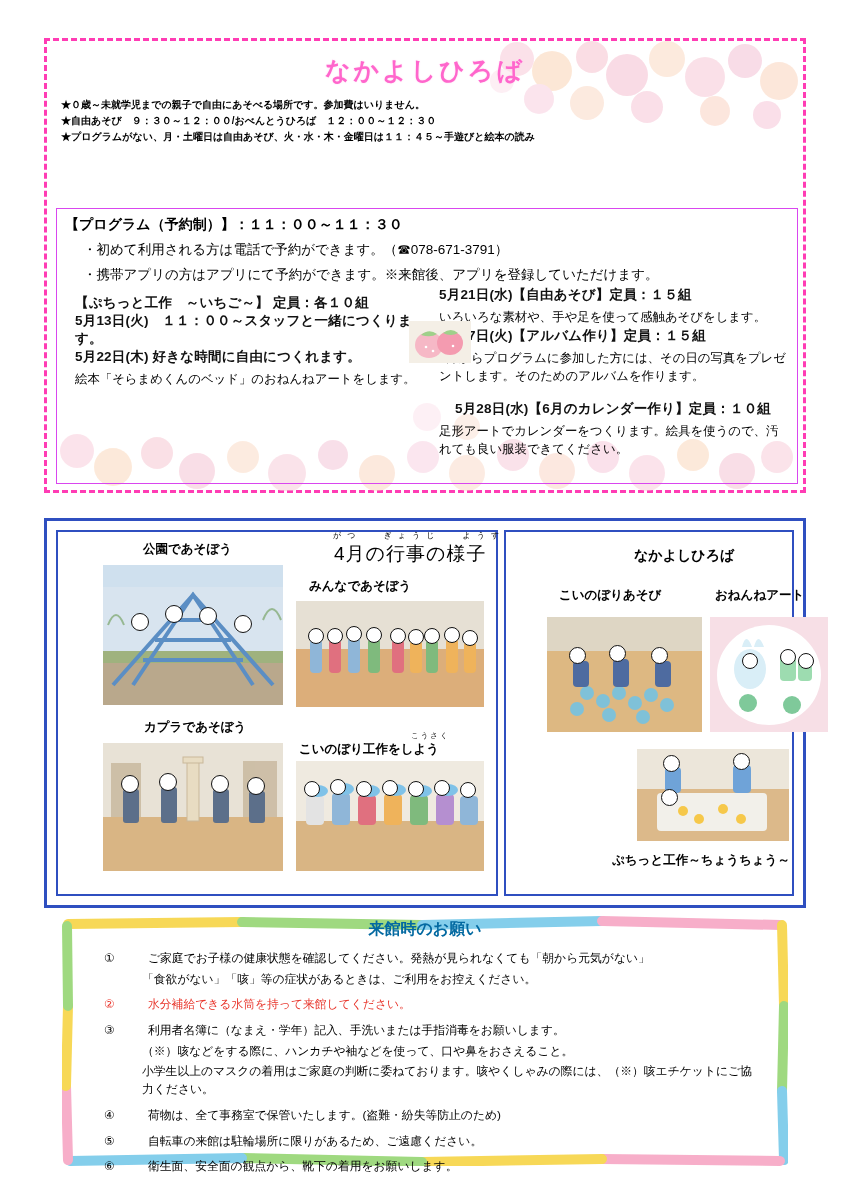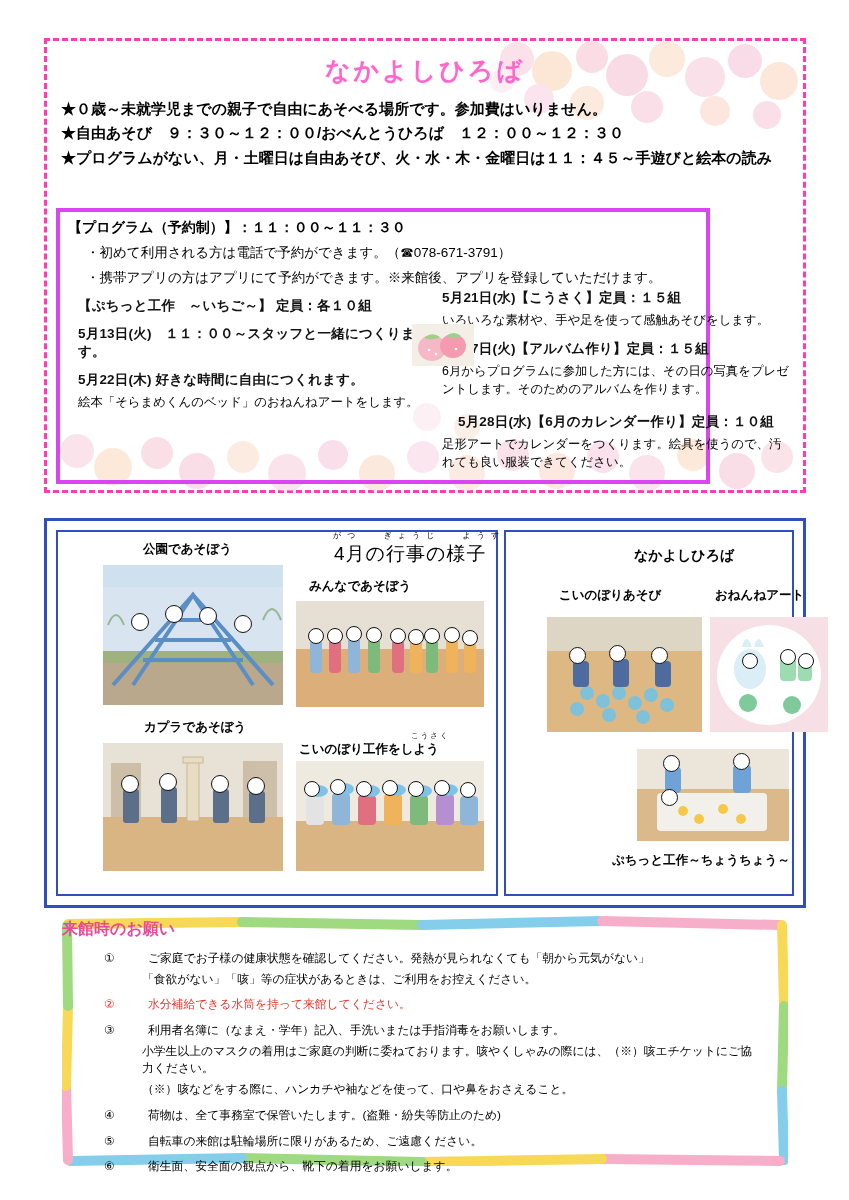--- a/index.html
+++ b/index.html
@@ -47,40 +47,40 @@
     letter-spacing: 3px;
     margin-top: 13px;
     position: relative;
     z-index: 3;
     text-shadow: 0 0 2px #ffd9f0;
   }
   .top-lines {
     position: relative;
     z-index: 3;
     margin: 10px 12px 0 14px;
-    font-size: 15px;
+    font-size: 10px;
     line-height: 1.62;
     font-weight: bold;
   }
   .top-lines .l {
     display: block;
     white-space: nowrap;
   }
   .top-lines .indent {
     padding-left: 14px;
   }
 
   
   .prog-box {
     position: absolute;
     left: 9px;
     top: 167px;
-    width: 654px;
+    width: 742px;
     height: 276px;
-    border: 4px solid #d946ef;
+    border: 1px solid #d946ef;
     box-sizing: border-box;
     background: transparent;
     z-index: 3;
   }
   .prog-head {
     font-size: 14px;
     font-weight: bold;
     margin: 7px 0 0 8px;
   }
   .prog-bullet {
@@ -101,21 +101,21 @@
   .col-right {
     position: absolute;
     left: 382px;
     top: -8px;
     width: 348px;
   }
   .ev-title {
     font-size: 13.5px;
     font-weight: bold;
     color: #111;
-    margin-top: 10px;
+    margin-top: 0;
     letter-spacing: 0.2px;
   }
   .ev-title.first { margin-top: 0; }
   .ev-body {
     font-size: 12.4px;
     margin-top: 5px;
     line-height: 1.45;
   }
   .strawberry {
     position: absolute;
@@ -210,24 +210,24 @@
   }
   .crayon-frame {
     position: absolute;
     inset: 0;
   }
   .bot-title {
     position: absolute;
     left: 0;
     right: 0;
     top: 3px;
-    text-align: left;
+    text-align: center;
     font-size: 16px;
     font-weight: bold;
-    color: #ec4899;
+    color: #0369a1;
     z-index: 4;
   }
   .notes {
     position: absolute;
     left: 36px;
     top: 34px;
     right: 30px;
     z-index: 4;
     font-size: 11.8px;
     line-height: 1.5;
@@ -325,21 +325,21 @@
 
       <div class="prog-cols">
         <div class="col-left">
           <div class="ev-title first">【ぷちっと工作　～いちご～】 定員：各１０組</div>
           <div class="ev-title">5月13日(火)　１１：００～スタッフと一緒につくります。</div>
           <div class="ev-title">5月22日(木) 好きな時間に自由につくれます。</div>
           <div class="ev-body">絵本「そらまめくんのベッド」のおねんねアートをします。</div>
         </div>
 
         <div class="col-right">
-          <div class="ev-title first">5月21日(水)【こうさく】定員：１５組</div>
+          <div class="ev-title first">5月21日(水)【自由あそび】定員：１５組</div>
           <div class="ev-body">いろいろな素材や、手や足を使って感触あそびをします。</div>
           <div class="ev-title">5月27日(火)【アルバム作り】定員：１５組</div>
           <div class="ev-body">6月からプログラムに参加した方には、その日の写真をプレゼントします。そのためのアルバムを作ります。</div>
           <div class="ev-title" style="margin-top:14px;text-align:center;">5月28日(水)【6月のカレンダー作り】定員：１０組</div>
           <div class="ev-body">足形アートでカレンダーをつくります。絵具を使うので、汚れても良い服装できてください。</div>
         </div>
       </div>
     </div>
   </div>
 
@@ -575,22 +575,22 @@
 
       <div class="note-row red" style="margin-top:8px;">
         <div class="note-num">②</div>
         <div class="note-txt">水分補給できる水筒を持って来館してください。</div>
       </div>
 
       <div class="note-row" style="margin-top:8px;">
         <div class="note-num">③</div>
         <div class="note-txt">利用者名簿に（なまえ・学年）記入、手洗いまたは手指消毒をお願いします。</div>
       </div>
+      <div class="note-sub">（※）咳などをする際に、ハンカチや袖などを使って、口や鼻をおさえること。</div>
       <div class="note-sub">小学生以上のマスクの着用はご家庭の判断に委ねております。咳やくしゃみの際には、（※）咳エチケットにご協力ください。</div>
-      <div class="note-sub">（※）咳などをする際に、ハンカチや袖などを使って、口や鼻をおさえること。</div>
 
       <div class="note-row" style="margin-top:8px;">
         <div class="note-num">④</div>
         <div class="note-txt">荷物は、全て事務室で保管いたします。(盗難・紛失等防止のため)</div>
       </div>
 
       <div class="note-row" style="margin-top:8px;">
         <div class="note-num">⑤</div>
         <div class="note-txt">自転車の来館は駐輪場所に限りがあるため、ご遠慮ください。</div>
       </div>

